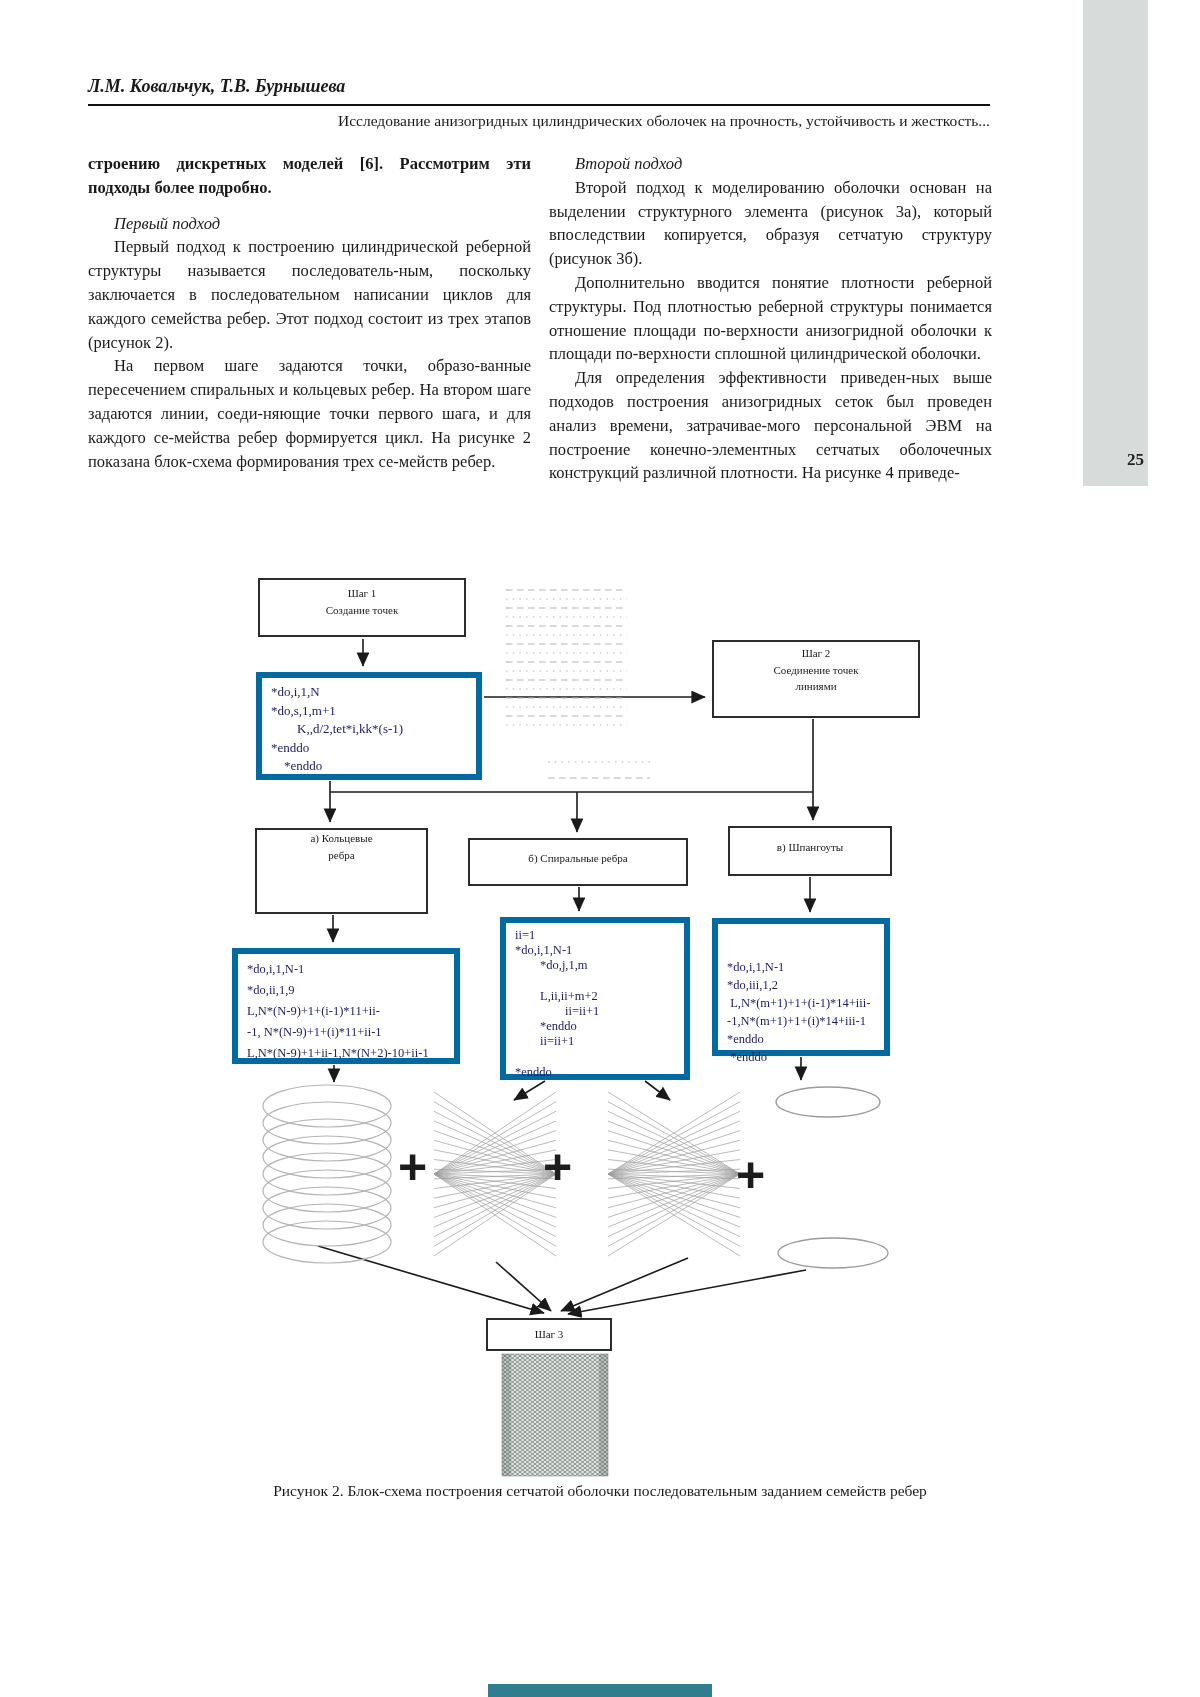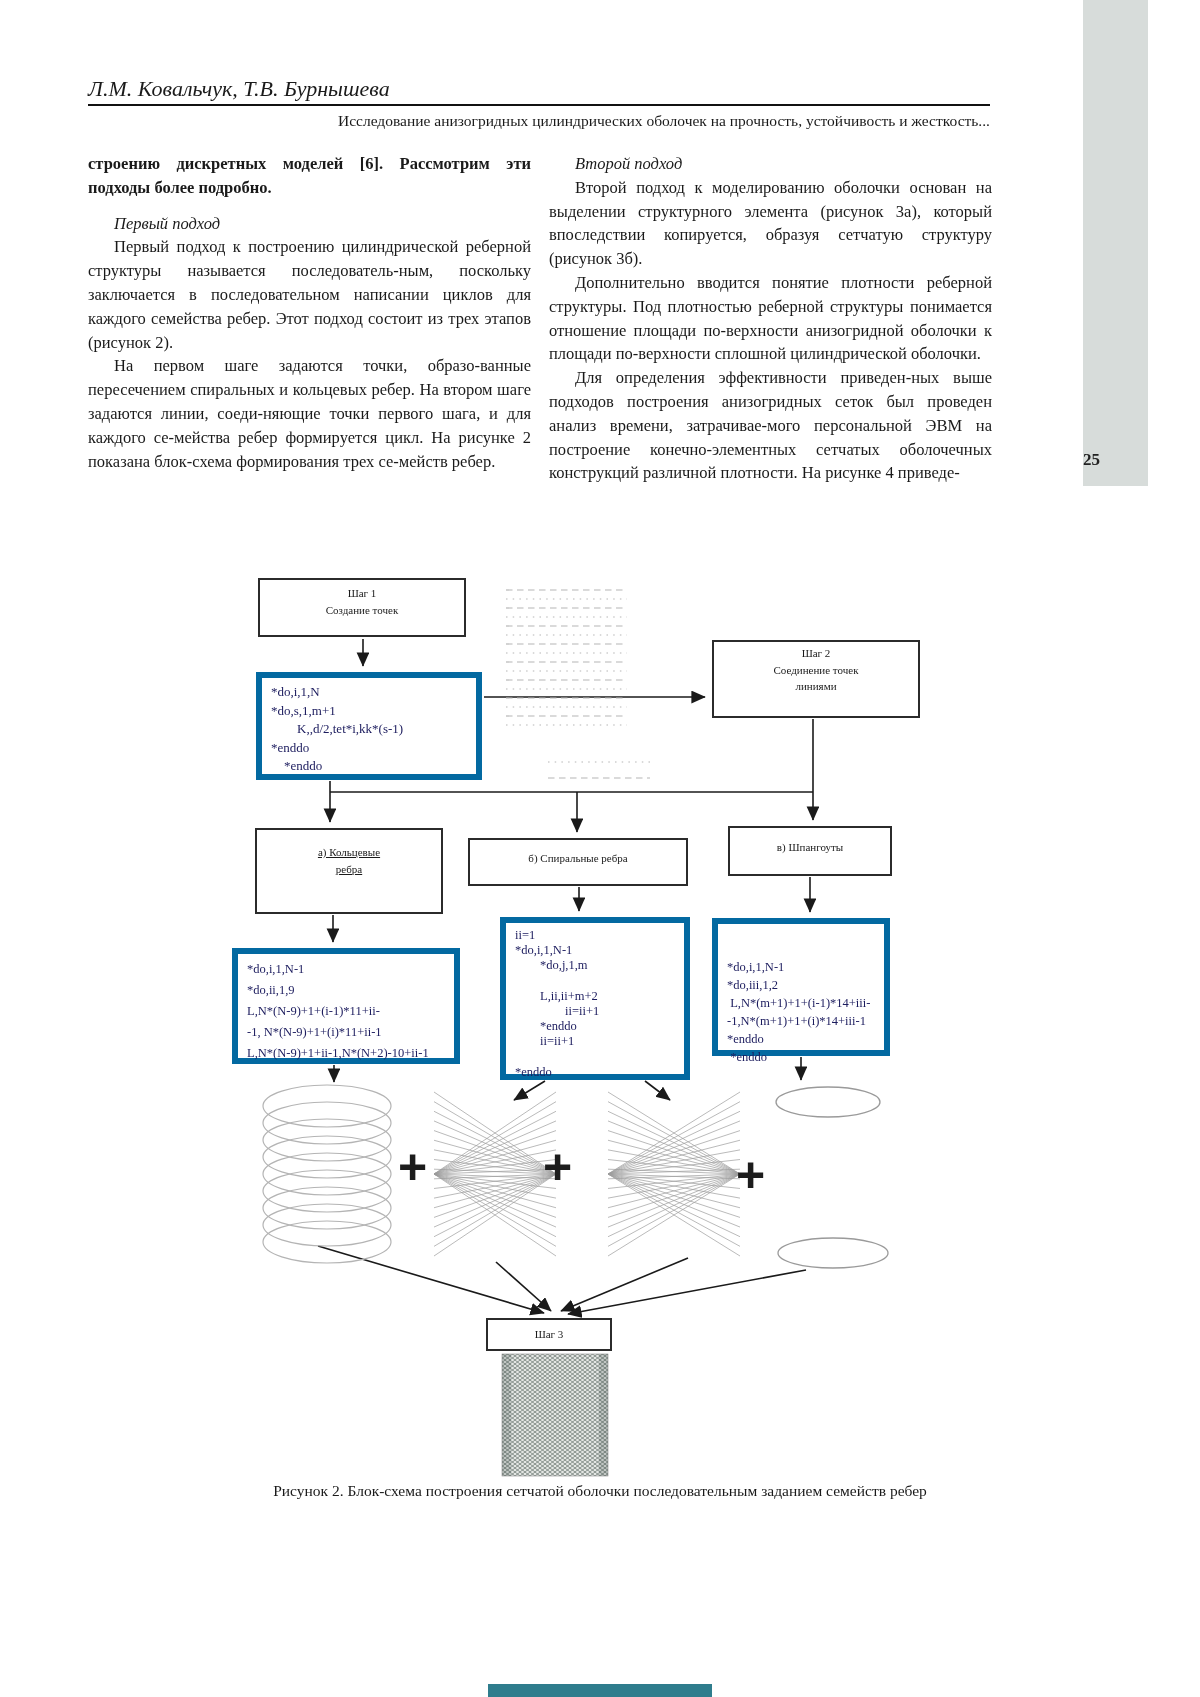--- a/index.html
+++ b/index.html
@@ -1,46 +1,46 @@
 <!DOCTYPE html>
 <html><head>
 <meta charset="utf-8">
 <style>
   html,body{margin:0;padding:0;background:#ffffff;}
   .page{position:relative;width:1200px;height:1697px;background:#ffffff;overflow:hidden;
         font-family:"Liberation Serif","DejaVu Serif",serif;color:#1a1a1a;}
 
   
   .side-bar{position:absolute;left:1083px;top:0;width:65px;height:486px;background:#d7dcda;}
-  .page-number{position:absolute;bottom:16px;left:0;width:100%;text-align:left;
-               font-weight:bold;font-size:17px;color:#222;}
+  .page-number{position:absolute;bottom:16px;left:0;width:100%;text-align:center;
+               font-weight:bold;font-size:17px;color:#222;padding-left:20px;}
 
   
   .authors{position:absolute;left:88px;top:76px;width:902px;
-           font-weight:normal;font-style:italic;font-size:22px;}
+           font-weight:bold;font-style:italic;font-size:18px;}
   .header-rule{position:absolute;left:88px;top:104px;width:902px;height:2px;background:#111;}
   .running-title{position:absolute;left:88px;top:112px;width:902px;
                  text-align:right;font-size:15.5px;}
 
   
   .col{position:absolute;top:152px;width:443px;font-size:16.5px;line-height:23.8px;
        text-align:justify;}
   .col.left{left:88px;}
   .col.right{left:549px;}
   .col p{margin:0;text-indent:26px;}
   .col p.noindent{text-indent:0;font-weight:bold;}
   .col p.head{font-style:italic;}
   .col.left p.head{margin-top:12px;}
 
   
   .fbox{position:absolute;border:2px solid #2b2b2b;background:#fff;box-sizing:border-box;
         text-align:center;font-size:11px;line-height:1.5;}
   #box-step1{left:258px;top:578px;width:208px;height:59px;padding-top:5px;}
   #box-step2{left:712px;top:640px;width:208px;height:78px;padding-top:3px;}
-  #box-a-label{left:255px;top:828px;width:188px;height:86px;padding-top:14px;text-decoration:underline;}
+  #box-a-label{left:255px;top:828px;width:173px;height:86px;padding-top:0;}
   #box-b-label{left:468px;top:838px;width:220px;height:48px;padding-top:10px;}
   #box-c-label{left:728px;top:826px;width:164px;height:50px;padding-top:11px;}
   #box-step3{left:486px;top:1318px;width:126px;height:33px;padding-top:6px;}
 
   .codebox{position:absolute;border:6px solid #0369a1;background:#fff;box-sizing:border-box;}
   .codebox pre{margin:0;padding:5px 2px 0 9px;font-family:"Liberation Serif","DejaVu Serif",serif;
                font-size:13px;color:#1c1c5e;}
   #box-code1{left:256px;top:672px;width:226px;height:108px;}
   #box-code1 pre{line-height:18.5px;}
   #box-code-a{left:232px;top:948px;width:228px;height:116px;}

